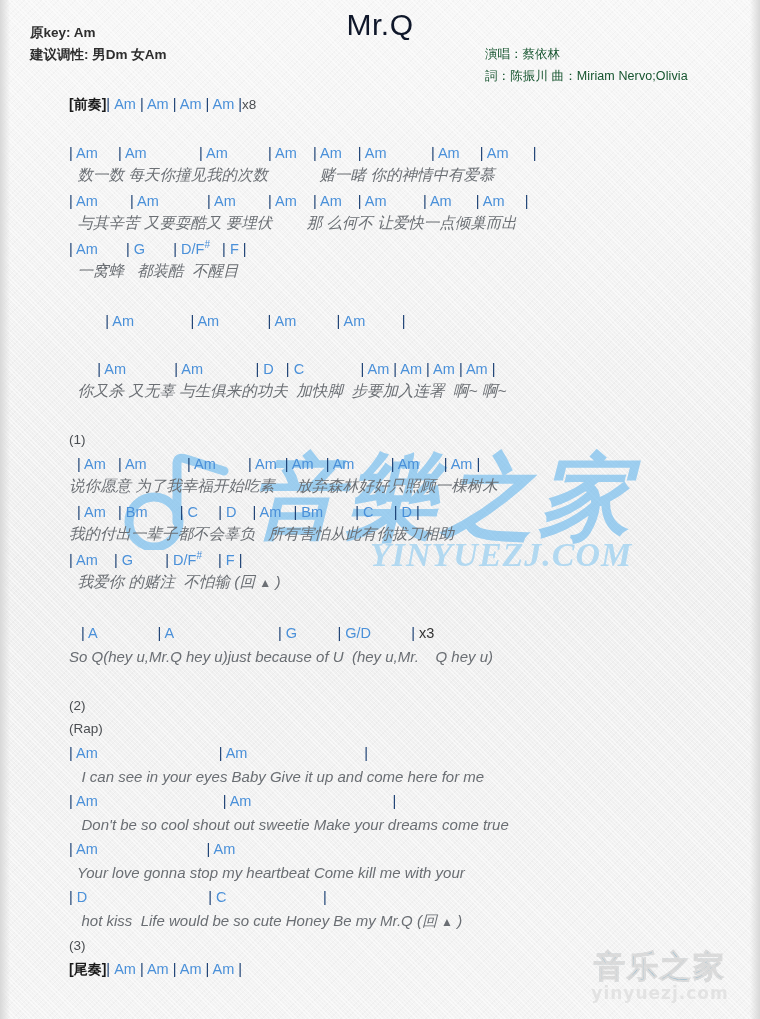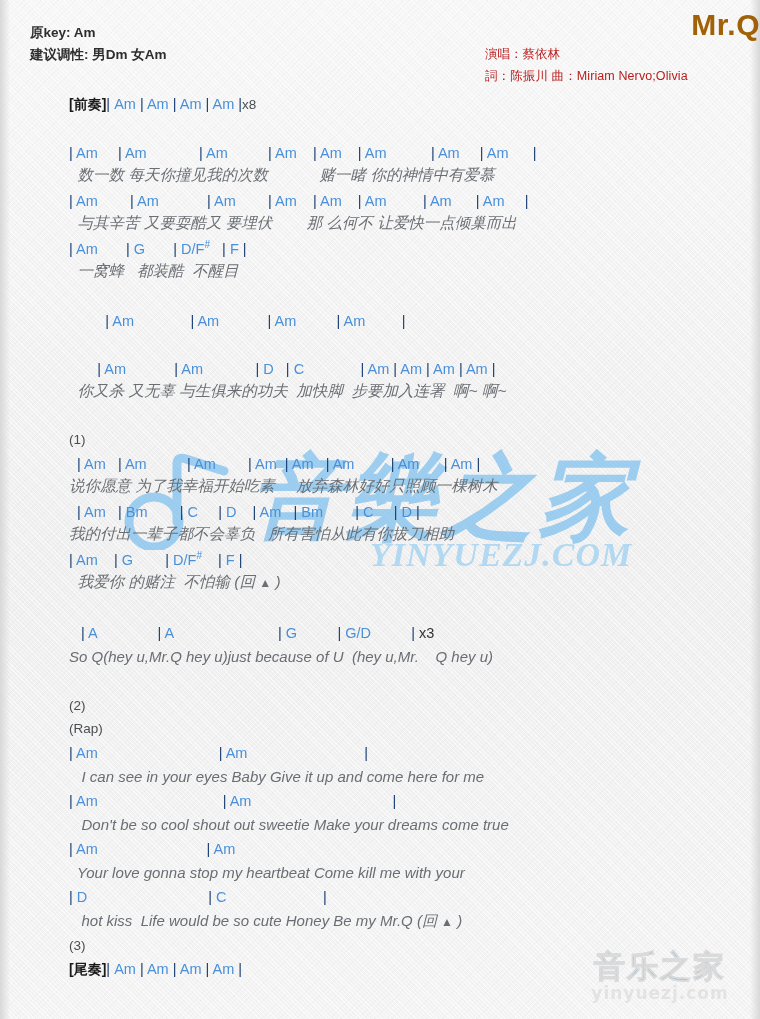--- a/index.html
+++ b/index.html
@@ -36,41 +36,41 @@
     position: absolute;
     inset: 0;
     z-index: 5;
   }
 
   
   .title {
     position: absolute;
     left: 0; right: 0;
     top: 8px;
-    text-align: right;
+    text-align: center;
     font-size: 30px;
-    color: #a16207;
+    color: #0f172a;
     letter-spacing: 0.5px;
-    font-weight: 700;
+    font-weight: 400;
   }
   .keyinfo {
     position: absolute;
     left: 30px;
     top: 22px;
     font-size: 13.5px;
     color: #2d2d2d;
     line-height: 22px;
     font-weight: 600;
   }
   .credits {
     position: absolute;
     left: 485px;
     top: 43px;
     font-size: 12.5px;
-    color: #b91c1c;
+    color: #14532d;
     line-height: 22px;
     white-space: nowrap;
   }
   .credits .row2 { letter-spacing: 0.1px; }
 
   
   .line {
     position: absolute;
     left: 28px;
     white-space: pre;

